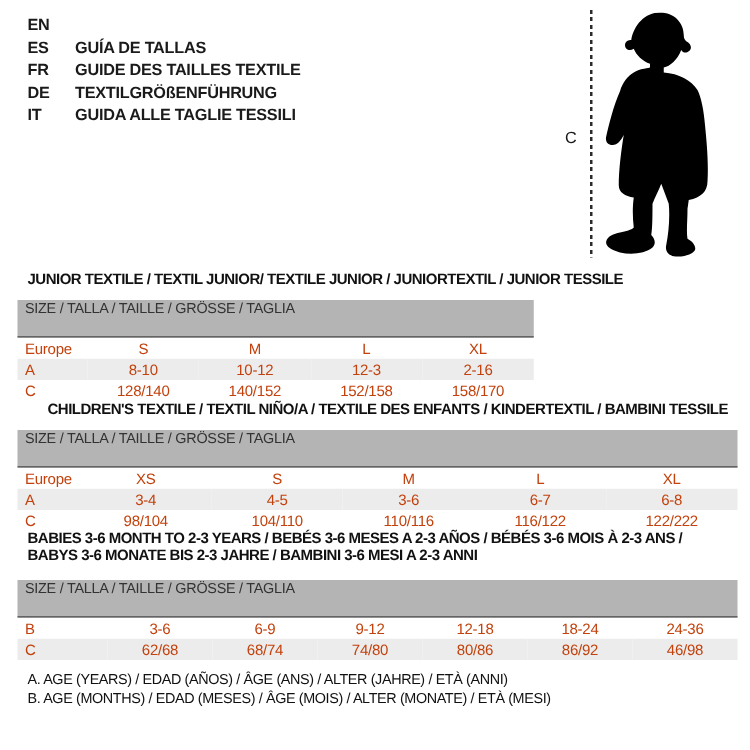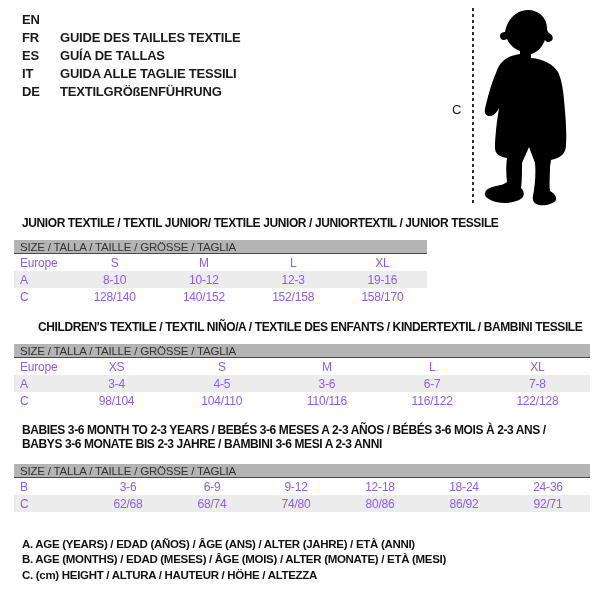--- a/index.html
+++ b/index.html
@@ -18,65 +18,65 @@
   .measure-line { left:472px; top:8px; width:2px; height:198px;
     background:repeating-linear-gradient(to bottom,#2b2b2b 0 3px,transparent 3px 6px); }
   .c-label { left:452px; top:102px; font-size:13px; line-height:16px; }
   .baby { left:483px; top:10px; width:84px; height:196px; }
 
   
   .tbl-title { font-size:12px; font-weight:bold; letter-spacing:-0.4px;
     white-space:nowrap; line-height:13.5px; color:#111; }
 
   
-  .size-bar { height:14px; line-height:14px; background:#b4b4b4;
+  .size-bar { height:30px; line-height:14px; background:#b4b4b4;
     border-bottom:1px solid #4a4a4a; font-size:11.5px; color:#333;
     padding-left:6px; letter-spacing:-0.2px; white-space:nowrap; overflow:hidden; }
   table { width:100%; border-collapse:collapse; table-layout:fixed; }
   td { height:17px; font-size:12px; text-align:center; padding:0;
-    letter-spacing:-0.2px; white-space:nowrap; color:#8b5cf6; }
+    letter-spacing:-0.2px; white-space:nowrap; color:#c2410c; }
   td.lbl { text-align:left; padding-left:6px; }
   tr.alt { background:#ececec; }
 
   .t1 { left:14px; top:240px; width:413px; }
   .t2 { left:14px; top:344px; width:576px; }
   .t3 { left:14px; top:464px; width:576px; }
   .t1-title { left:22px; top:217px; }
   .t2-title { left:38px; top:321px; }
   .t3-title { left:22px; top:424px; }
 
   
   .footnotes { left:22px; top:537px; }
-  .footnote { font-size:11.5px; font-weight:bold; letter-spacing:-0.3px;
+  .footnote { font-size:11.5px; font-weight:normal; letter-spacing:-0.3px;
     line-height:15.4px; white-space:nowrap; color:#111; }
 </style>
 </head>
 <body>
 
 <div class="page">
 
   <div class="abs lang-list">
     <div class="lang-row">
       <span class="lang-code">EN</span>
     </div>
     <div class="lang-row">
+      <span class="lang-code">ES</span>
+      <span class="lang-title">GUÍA DE TALLAS</span>
+    </div>
+    <div class="lang-row">
       <span class="lang-code">FR</span>
       <span class="lang-title">GUIDE DES TAILLES TEXTILE</span>
     </div>
     <div class="lang-row">
-      <span class="lang-code">ES</span>
-      <span class="lang-title">GUÍA DE TALLAS</span>
+      <span class="lang-code">DE</span>
+      <span class="lang-title">TEXTILGRÖßENFÜHRUNG</span>
     </div>
     <div class="lang-row">
       <span class="lang-code">IT</span>
       <span class="lang-title">GUIDA ALLE TAGLIE TESSILI</span>
-    </div>
-    <div class="lang-row">
-      <span class="lang-code">DE</span>
-      <span class="lang-title">TEXTILGRÖßENFÜHRUNG</span>
     </div>
   </div>
 
   <div class="abs measure-line"></div>
   <span class="abs c-label">C</span>
   <svg class="abs baby" viewBox="0 0 84 196" aria-hidden="true">
     <path fill="#000000" d="M45,0 C56,0 64,8 64,18 C64,21 65,22 66,23 C70,25 71,29 68,31
       C66,33 63,32 62,30 C59,38 53,43 48,44 L48,48 C60,49 70,54 75,62 C78,68 80,78 81,90
       C82,100 84,120 83,135 C83,143 78,148 68,150 L67,157 C67,167 66,175 67,181
       C71,183 74,187 73,190 C71,194 62,196 56,195 C51,194 49,190 50,186 C52,176 53,163 52,153
@@ -104,21 +104,21 @@
         <td>S</td>
         <td>M</td>
         <td>L</td>
         <td>XL</td>
       </tr>
       <tr class="alt">
         <td class="lbl">A</td>
         <td>8-10</td>
         <td>10-12</td>
         <td>12-3</td>
-        <td>19-16</td>
+        <td>2-16</td>
       </tr>
       <tr>
         <td class="lbl">C</td>
         <td>128/140</td>
         <td>140/152</td>
         <td>152/158</td>
         <td>158/170</td>
       </tr>
     </tbody>
       </table>
@@ -144,29 +144,29 @@
         <td>M</td>
         <td>L</td>
         <td>XL</td>
       </tr>
       <tr class="alt">
         <td class="lbl">A</td>
         <td>3-4</td>
         <td>4-5</td>
         <td>3-6</td>
         <td>6-7</td>
-        <td>7-8</td>
+        <td>6-8</td>
       </tr>
       <tr>
         <td class="lbl">C</td>
         <td>98/104</td>
         <td>104/110</td>
         <td>110/116</td>
         <td>116/122</td>
-        <td>122/128</td>
+        <td>122/222</td>
       </tr>
     </tbody>
       </table>
   </div>
 
   <div class="abs tbl-title t3-title">
     <div>BABIES 3-6 MONTH TO 2-3 YEARS / BEBÉS 3-6 MESES A 2-3 AÑOS / BÉBÉS 3-6 MOIS À 2-3 ANS /</div>
     <div>BABYS 3-6 MONATE BIS 2-3 JAHRE / BAMBINI 3-6 MESI A 2-3 ANNI</div>
   </div>
   <div class="abs t3">
@@ -191,25 +191,24 @@
         <td>18-24</td>
         <td>24-36</td>
       </tr>
       <tr class="alt">
         <td class="lbl">C</td>
         <td>62/68</td>
         <td>68/74</td>
         <td>74/80</td>
         <td>80/86</td>
         <td>86/92</td>
-        <td>92/71</td>
+        <td>46/98</td>
       </tr>
     </tbody>
       </table>
   </div>
 
   <div class="abs footnotes">
     <div class="footnote">A. AGE (YEARS) / EDAD (AÑOS) / ÂGE (ANS) / ALTER (JAHRE) / ETÀ (ANNI)</div>
     <div class="footnote">B. AGE (MONTHS) / EDAD (MESES) / ÂGE (MOIS) / ALTER (MONATE) / ETÀ (MESI)</div>
-    <div class="footnote">C. (cm) HEIGHT / ALTURA / HAUTEUR / HÖHE / ALTEZZA</div>
   </div>
 
 </div>
 
 </body></html>

